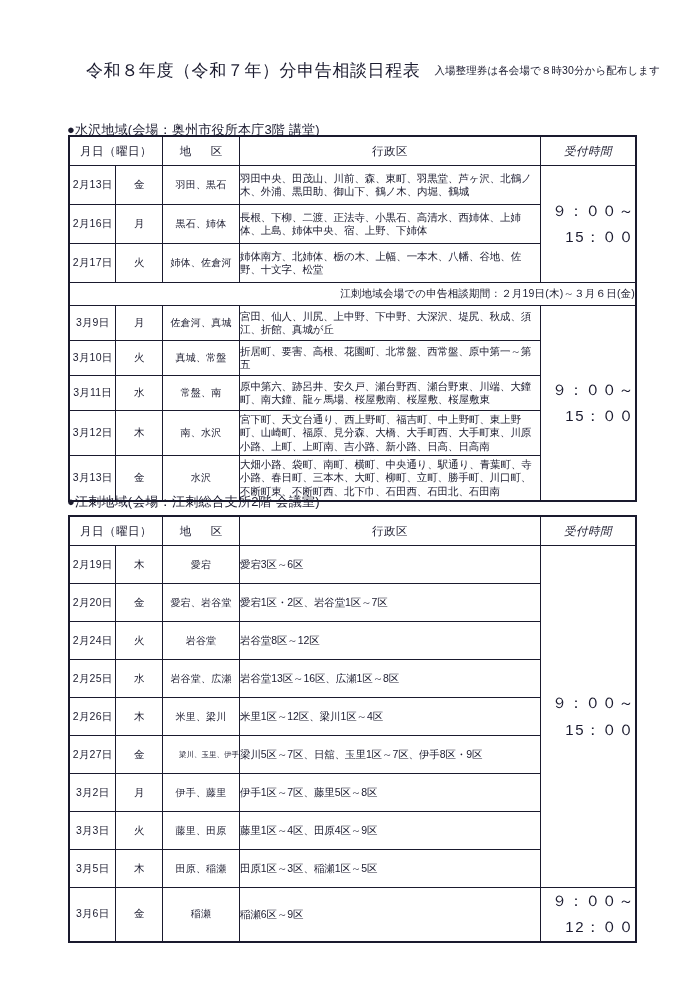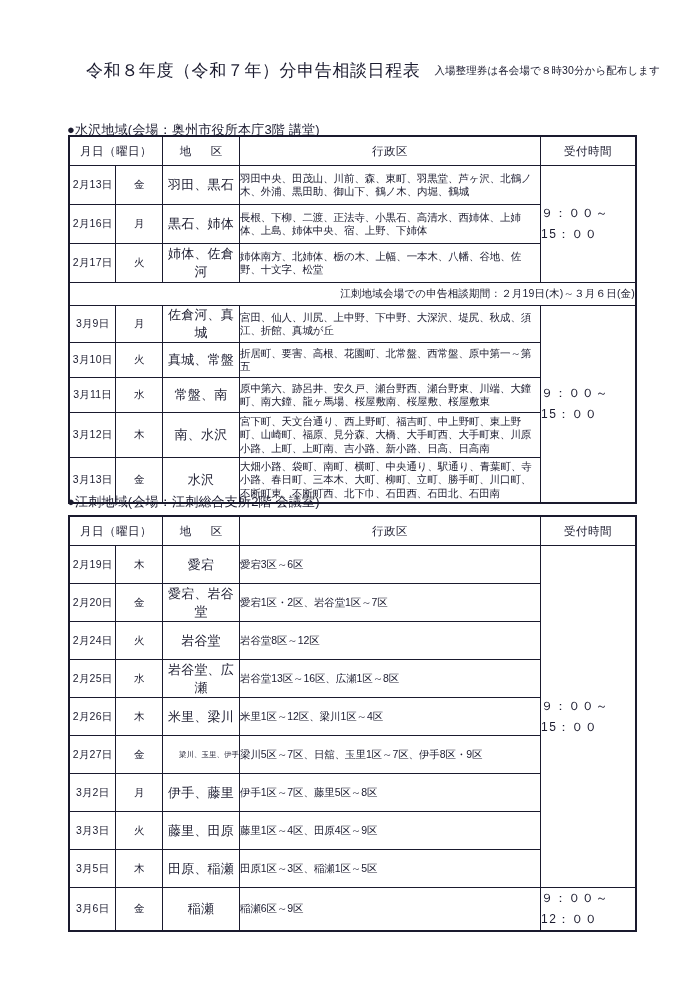--- a/index.html
+++ b/index.html
@@ -81,21 +81,21 @@
     font-weight: normal;
     color: #1a1a2e;
   }
   table.sched {
     border: 2px solid #1a1a2e;
   }
 
   th.h-date   { width: 92px; }
   th.h-area   { width: 76px; }
   th.h-admin  { width: 300px; }
-  th.h-time   { width: 94px; }
+  th.h-time   { width: 94px; font-style: italic; }
 
   thead th {
     height: 28px;
     font-size: 11.5px;
     text-align: center;
     letter-spacing: 0.5px;
   }
   thead th.h-area  { letter-spacing: 4px; text-indent: 4px; font-family: Liberation Serif, serif; }
 
   td.c-date {
@@ -105,35 +105,35 @@
     letter-spacing: 0.2px;
   }
   td.c-dow {
     width: 26px;
     text-align: center;
     font-size: 10.5px;
   }
   td.c-area {
     width: 76px;
     text-align: center;
-    font-size: 13px;
+    font-size: 10px;
     letter-spacing: 0.2px;
     padding: 0 1px;
   }
   td.c-area.tiny { font-size: 7.5px; letter-spacing: 0; text-align: right; }
   td.c-admin {
     text-align: left;
     font-size: 10.5px;
     line-height: 1.28;
     padding: 2px 2px 2px 3px;
     letter-spacing: -0.1px;
   }
   td.c-time {
-    text-align: left;
-    font-size: 12px;
+    text-align: right;
+    font-size: 15px;
     letter-spacing: 1.6px;
     line-height: 1.75;
     white-space: nowrap;
   }
   td.c-time .tline { display: block; }
 
   tr.r1 td { height: 38px; }
   tr.r2 td { height: 34px; }
   tr.r3 td { height: 44px; }
 

